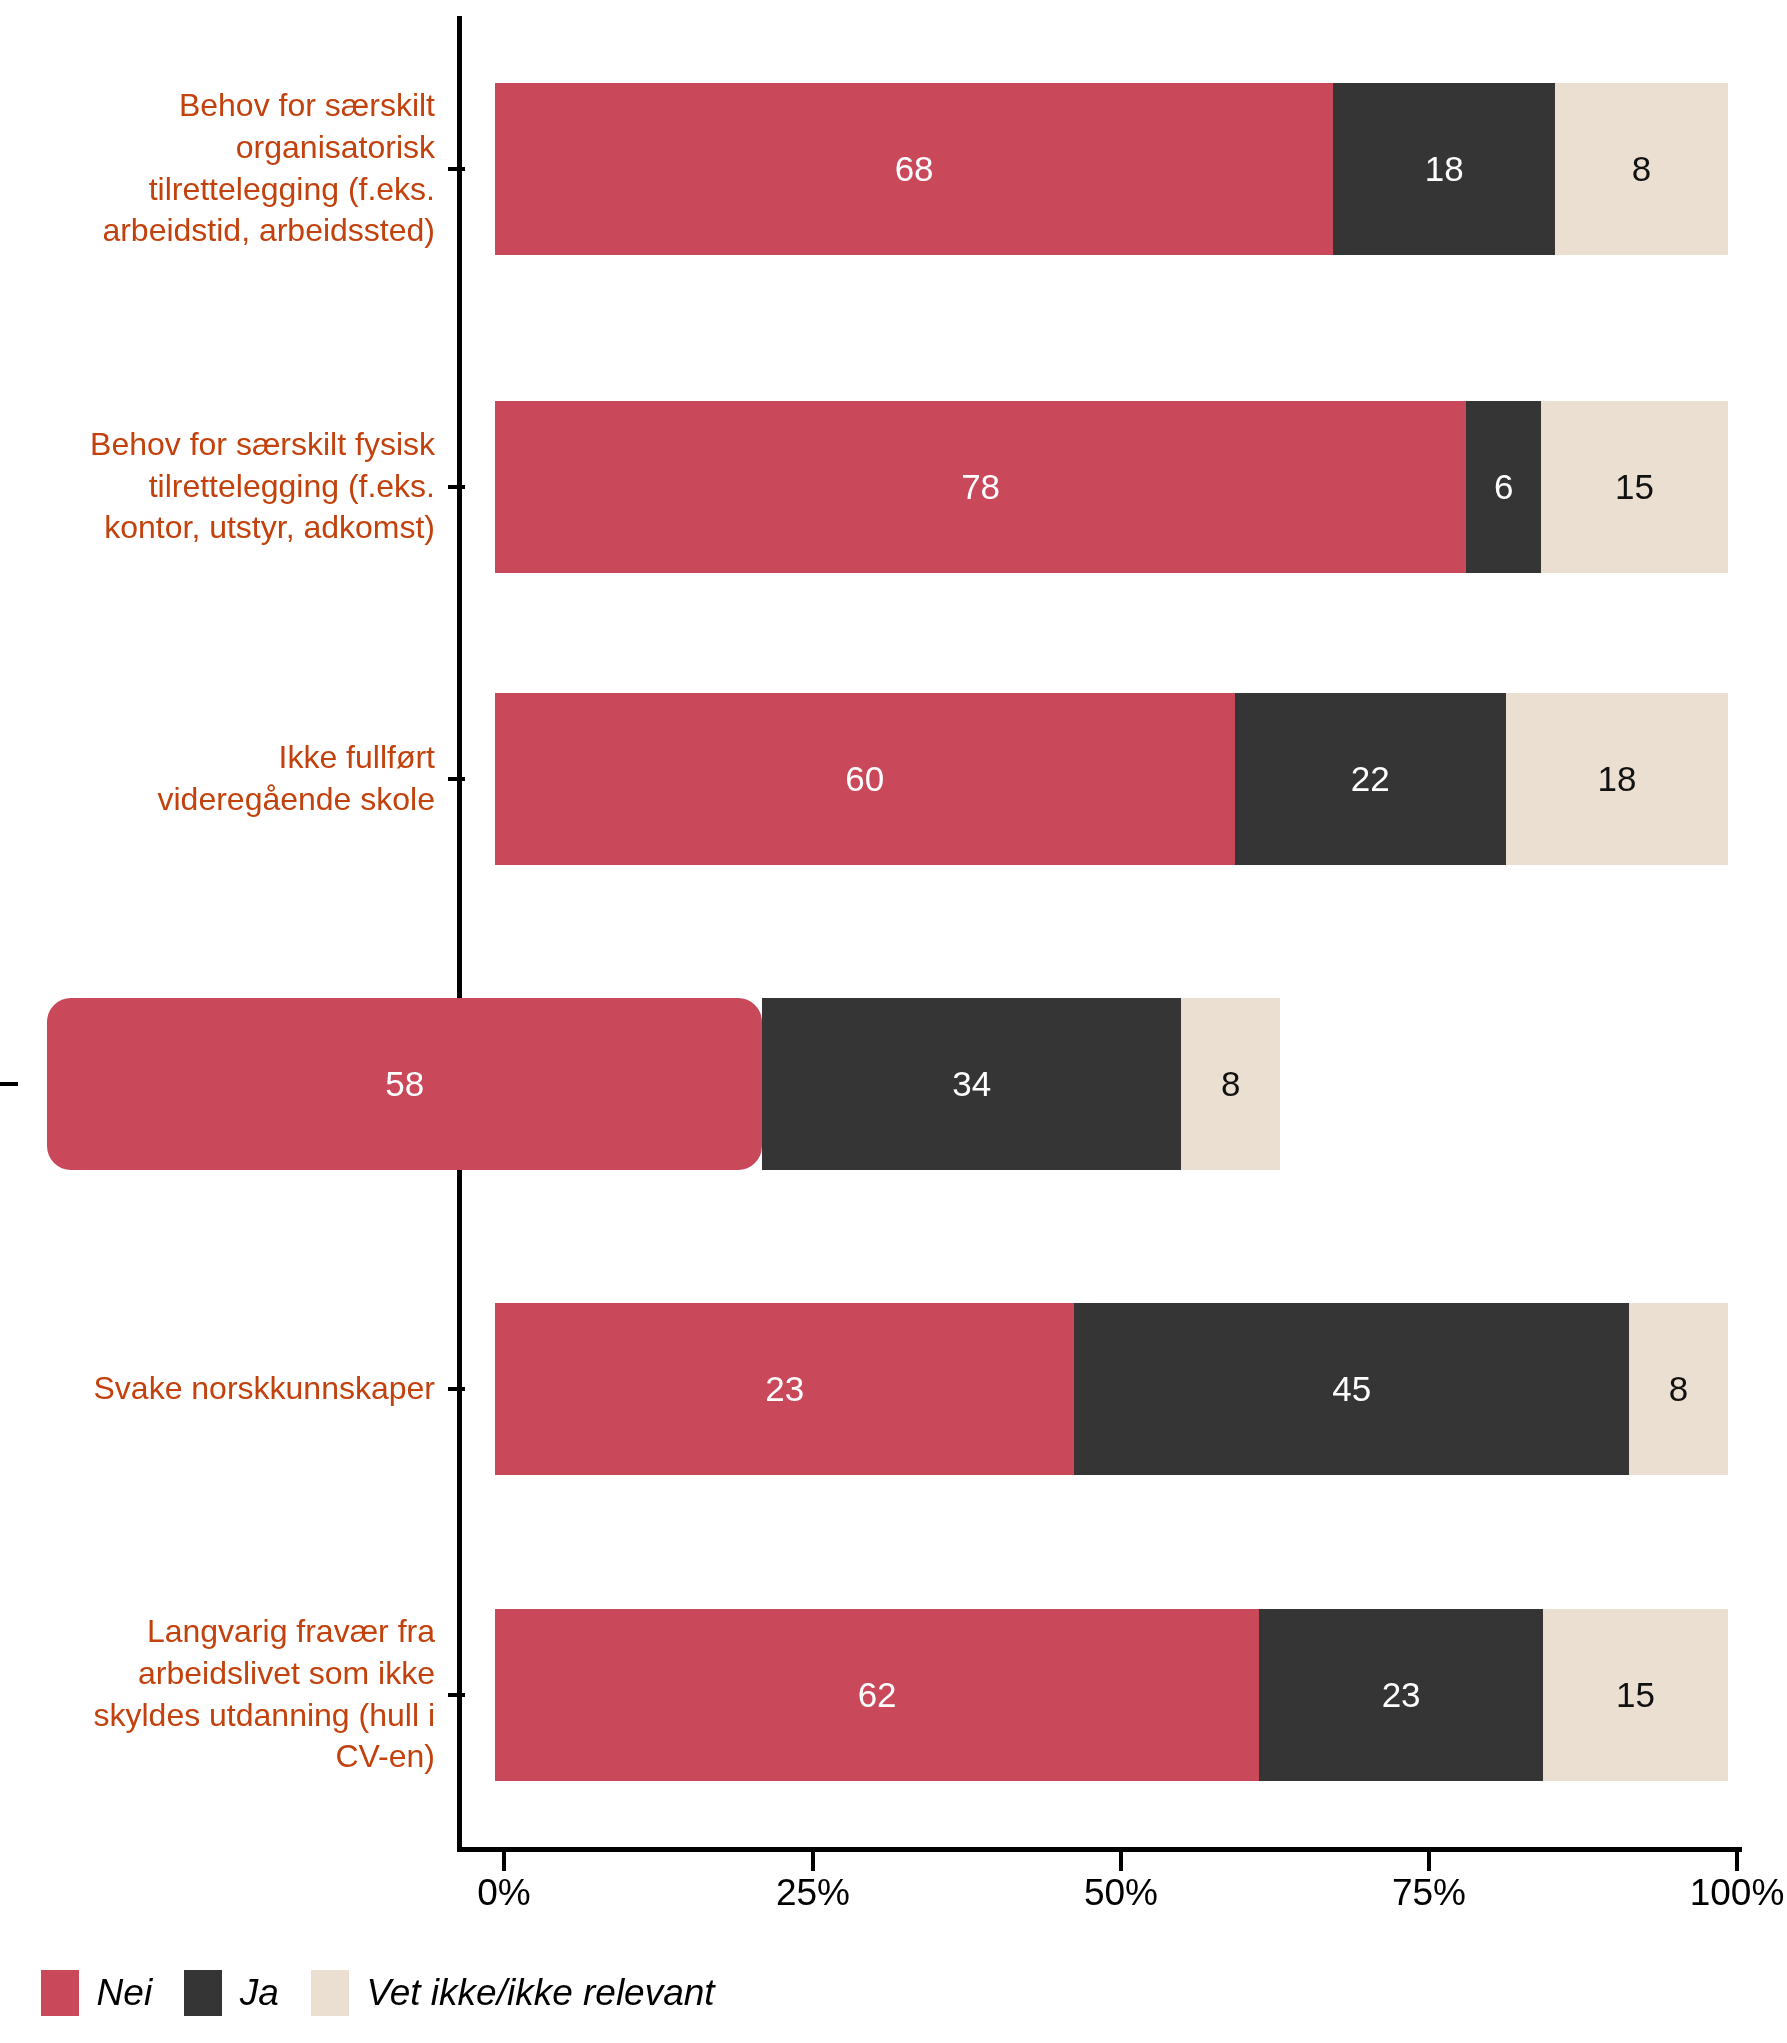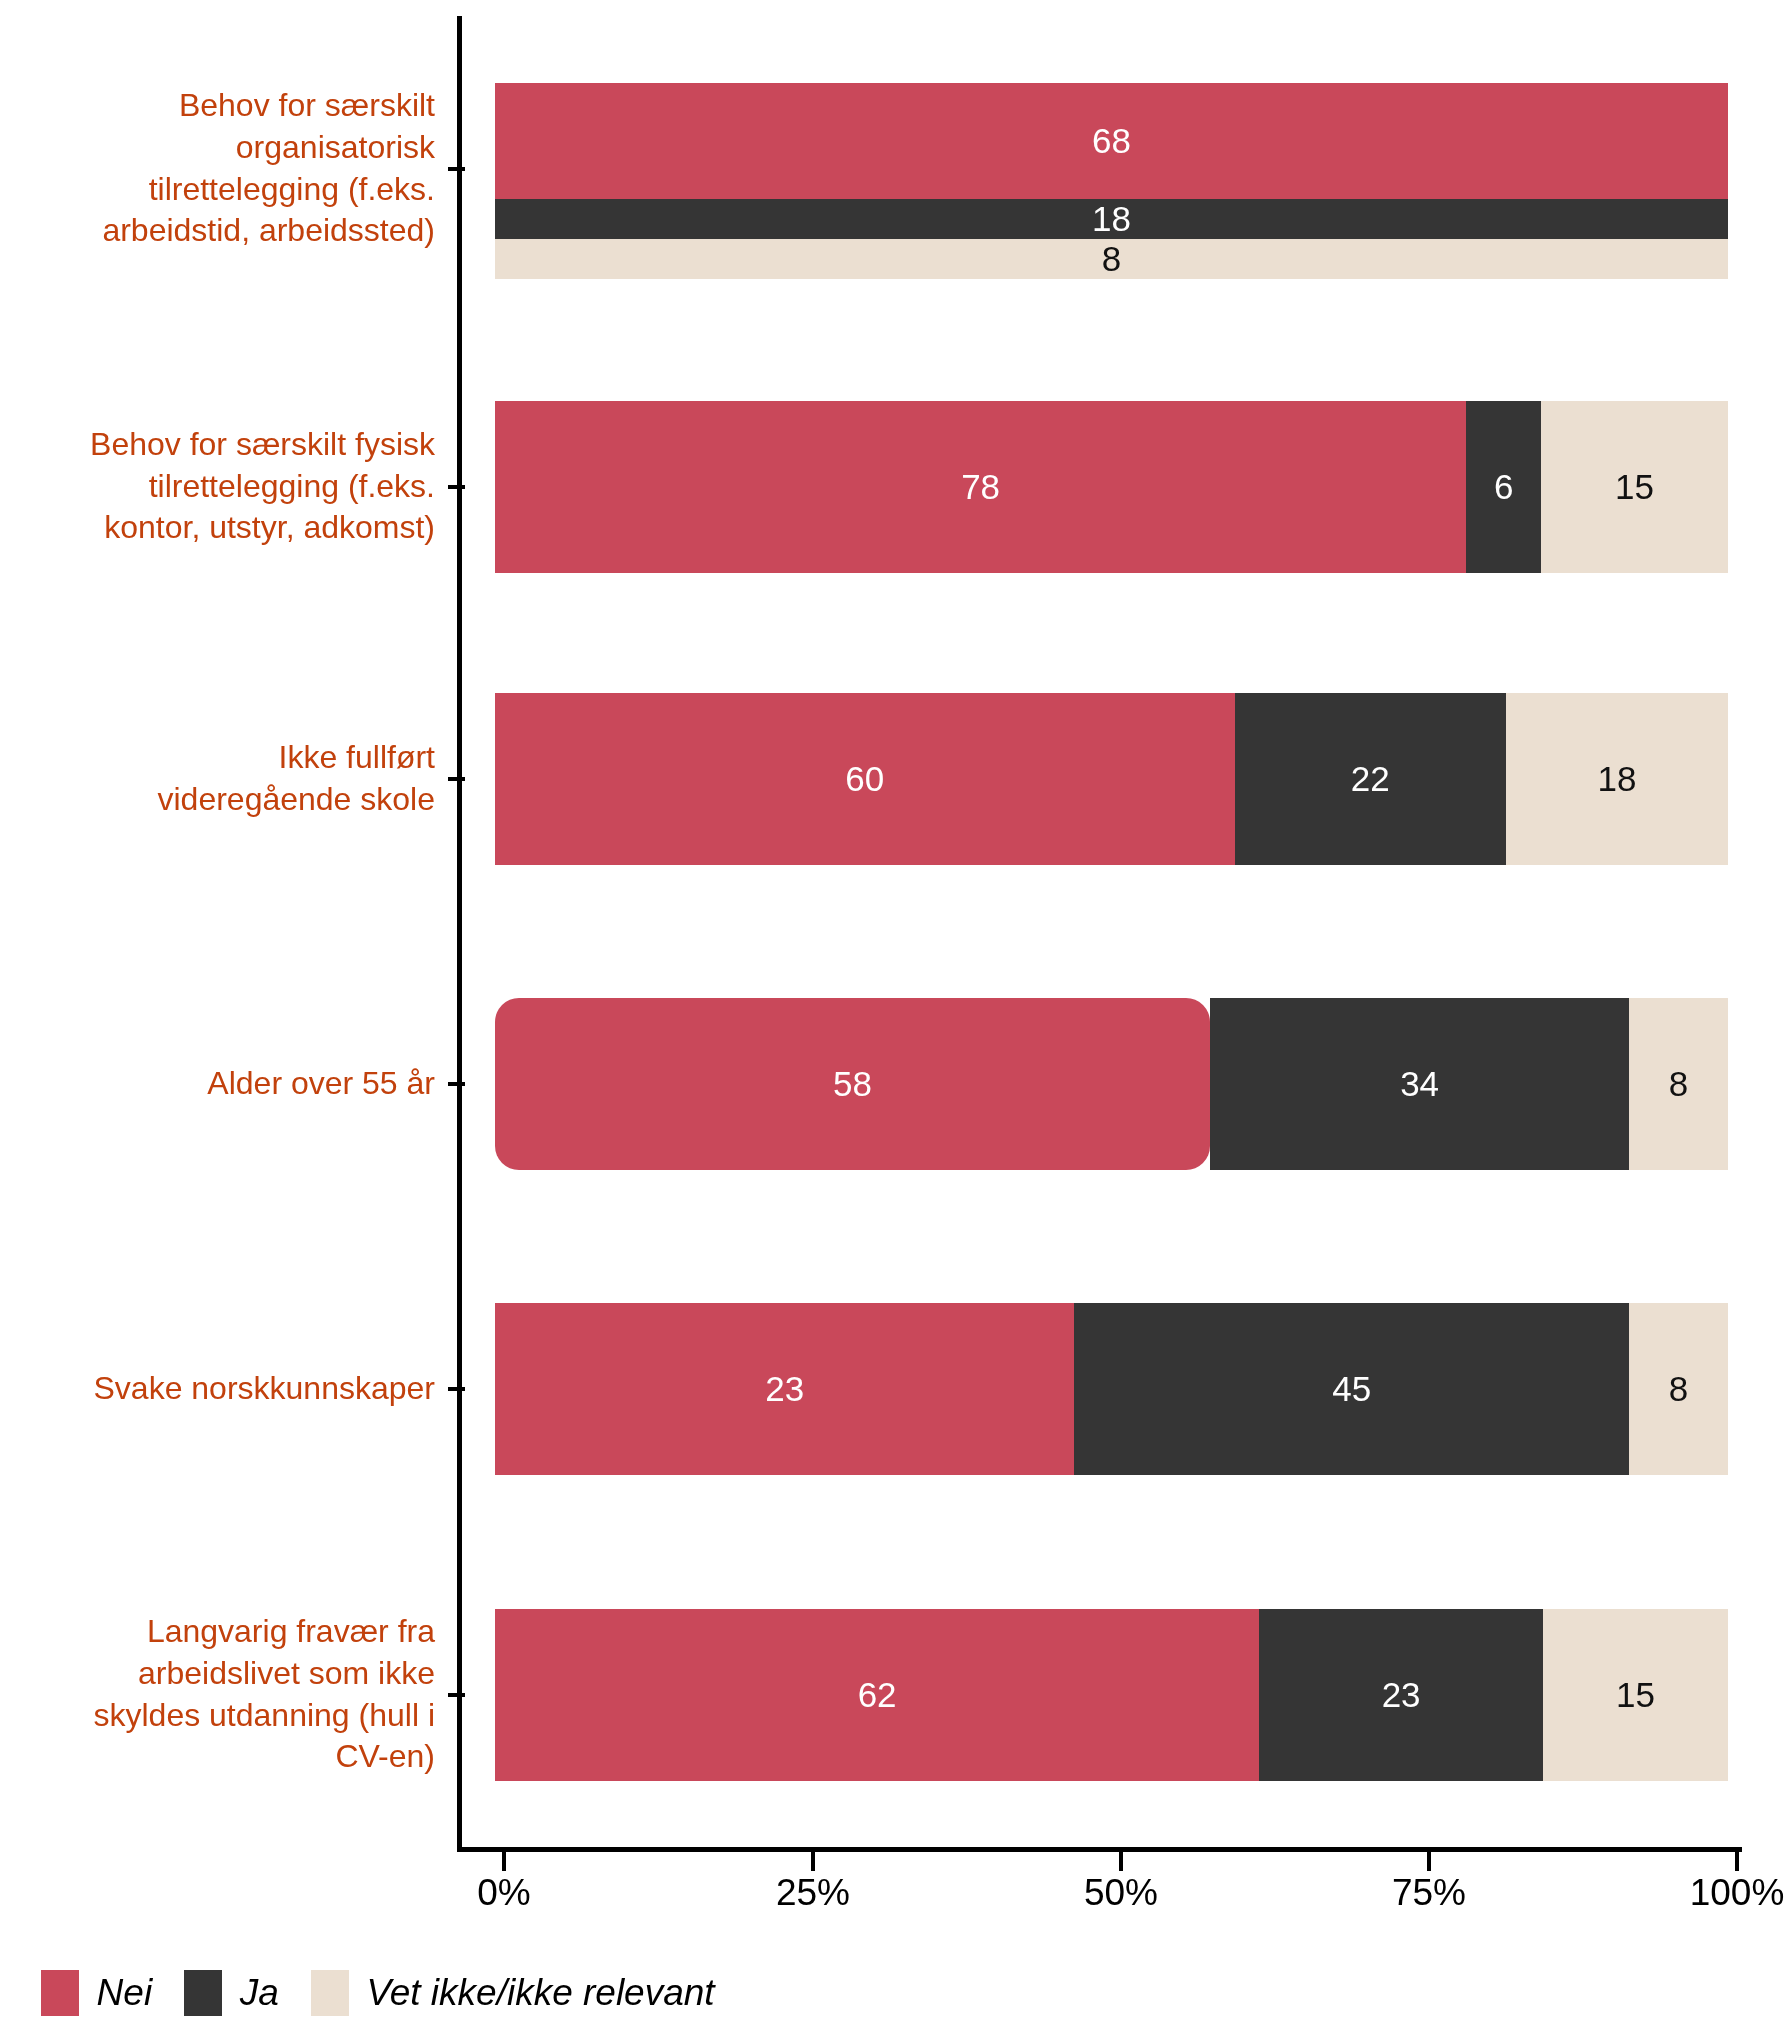--- a/index.html
+++ b/index.html
@@ -156,21 +156,21 @@
   <div class="axis-x-line"></div>
 
   <div class="rows" id="rows">
       <div class="row" style="top: 16px; height: 305px; align-items: center;">
         <div class="row-label">Behov for særskilt
 organisatorisk
 tilrettelegging (f.eks.
 arbeidstid, arbeidssted)</div>
         <div class="tick-y"></div>
         <div class="bar-spacer"></div>
-        <div class="bar" style="height: 172px; flex-direction: column;">
+        <div class="bar" style="height: 172px;">
           <div class="seg seg-nei" style="flex: 0 0 68%; background: rgb(201, 72, 90); color: rgb(255, 255, 255);">
             <span>68</span>
           </div>
           <div class="seg seg-ja" style="flex: 0 0 18%; background: rgb(53, 53, 53); color: rgb(255, 255, 255);">
             <span>18</span>
           </div>
           <div class="seg seg-vet" style="flex: 0 0 14%; background: rgb(235, 223, 209); color: rgb(17, 17, 17);">
             <span>8</span>
           </div>
         </div>
@@ -204,21 +204,20 @@
           </div>
           <div class="seg seg-ja" style="flex: 0 0 22%; background: rgb(53, 53, 53); color: rgb(255, 255, 255);">
             <span>22</span>
           </div>
           <div class="seg seg-vet" style="flex: 0 0 18%; background: rgb(235, 223, 209); color: rgb(17, 17, 17);">
             <span>18</span>
           </div>
         </div>
       </div>
       <div class="row" style="top: 931px; height: 305px; align-items: center;">
-        <div class="row-label">Alder over 55 år</div>
         <div class="tick-y"></div>
         <div class="bar-spacer"></div>
         <div class="bar" style="height: 172px;">
           <div class="seg seg-nei" style="flex: 0 0 58%; background: rgb(201, 72, 90); color: rgb(255, 255, 255); border-radius: 24px;">
             <span>58</span>
           </div>
           <div class="seg seg-ja" style="flex: 0 0 34%; background: rgb(53, 53, 53); color: rgb(255, 255, 255);">
             <span>34</span>
           </div>
           <div class="seg seg-vet" style="flex: 0 0 8%; background: rgb(235, 223, 209); color: rgb(17, 17, 17);">

